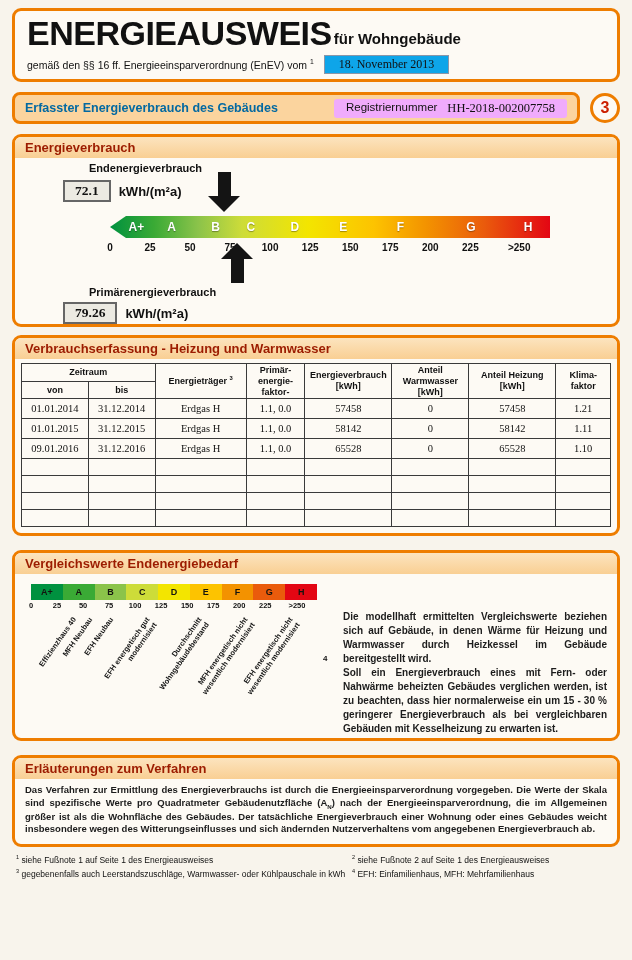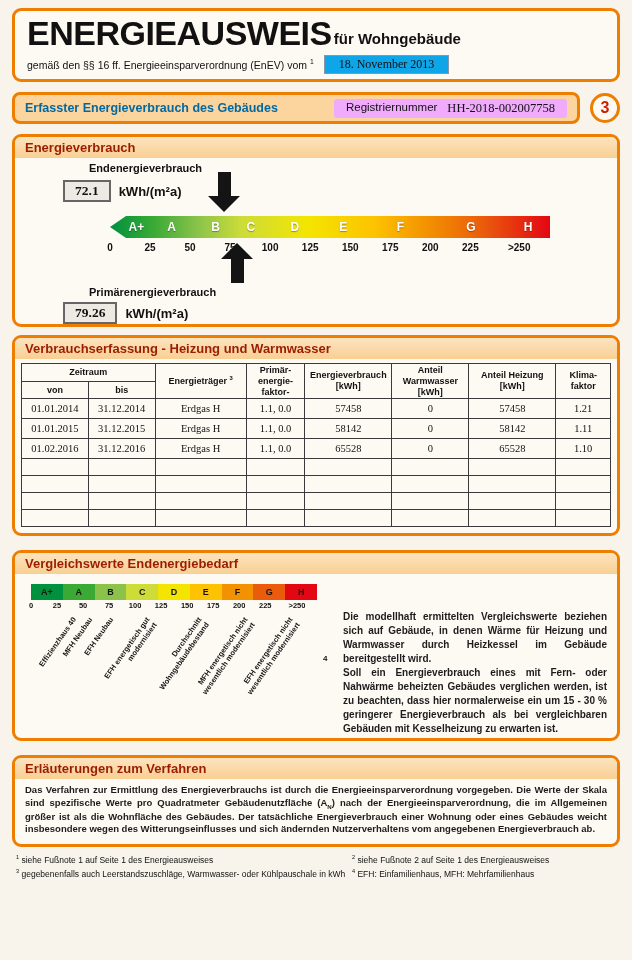--- a/index.html
+++ b/index.html
@@ -226,21 +226,21 @@
             <td>01.01.2015</td>
             <td>31.12.2015</td>
             <td>Erdgas H</td>
             <td>1.1, 0.0</td>
             <td>58142</td>
             <td>0</td>
             <td>58142</td>
             <td>1.11</td>
           </tr>
           <tr>
-            <td>01.02.2016</td>
+            <td>09.01.2016</td>
             <td>31.12.2016</td>
             <td>Erdgas H</td>
             <td>1.1, 0.0</td>
             <td>65528</td>
             <td>0</td>
             <td>65528</td>
             <td>1.10</td>
           </tr>
           <tr class="empty">
               <td></td>

